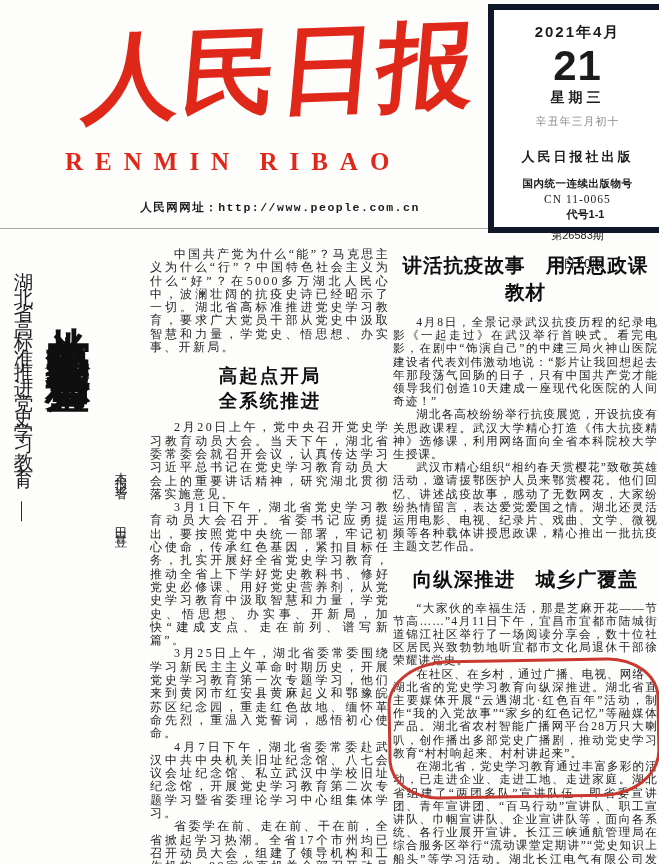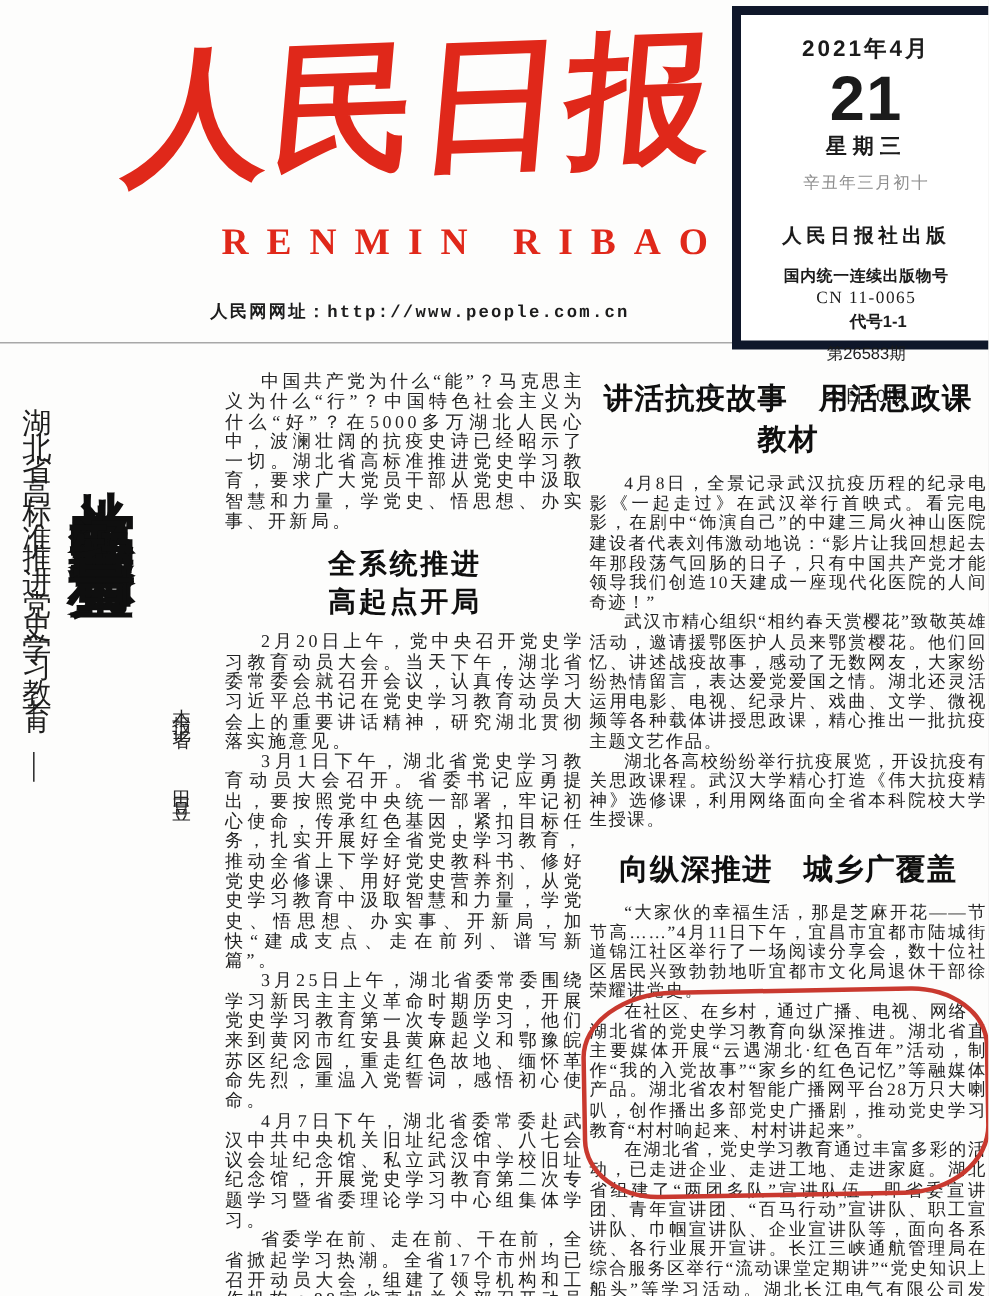--- a/index.html
+++ b/index.html
@@ -2,21 +2,21 @@
 <html><head>
 <meta charset="utf-8">
 <style>
   html,body{margin:0;padding:0;background:#eee;}
   .page{position:relative;width:659px;height:864px;margin:0 auto;background:#fdfdfc;
         overflow:hidden;font-family:"Liberation Serif",serif;color:#222;}
   
   .logo{position:absolute;left:78px;top:2px;width:404px;height:145px;text-align:center;
         font-family:"Liberation Serif",serif;font-weight:900;font-size:96px;line-height:140px;
         letter-spacing:2px;transform:rotate(-2deg) skewX(-7deg);white-space:nowrap;}
-  .logo-latin{position:absolute;left:80px;top:148px;width:404px;text-align:right;
+  .logo-latin{position:absolute;left:65px;top:148px;width:404px;text-align:left;
         font-family:"Liberation Serif",serif;font-weight:700;font-size:25px;letter-spacing:12px;
         white-space:nowrap;}
   .site-line{position:absolute;left:78px;top:200px;width:404px;text-align:center;
         font-family:Liberation Mono, monospace;font-weight:700;font-size:11.5px;
         letter-spacing:1.5px;color:#1c1c1c;}
   .masthead-rule{position:absolute;left:0;top:228px;width:659px;height:0;
         border-top:1px solid #a8a8a8;}
   
   .date-box{position:absolute;left:488px;top:4px;width:167px;height:217px;
         border:6px solid #0f172a;background:#fff;text-align:center;
@@ -88,35 +88,35 @@
   </div>
 
   <div class="kicker">湖北省高标准推进党史学习教育——</div>
   <div class="v-headline">从党史中汲取智慧和力量</div>
   <div class="byline role">本报记者</div>
   <div class="byline name">田豆豆</div>
 
   <div class="col col-mid">
     <p>中国共产党为什么“能”？马克思主义为什么“行”？中国特色社会主义为什么“好”？在5000多万湖北人民心中，波澜壮阔的抗疫史诗已经昭示了一切。湖北省高标准推进党史学习教育，要求广大党员干部从党史中汲取智慧和力量，学党史、悟思想、办实事、开新局。</p>
     <div class="mid-heading">
+      <div>高起点开局</div>
       <div>全系统推进</div>
-      <div>高起点开局</div>
     </div>
     <p>2月20日上午，党中央召开党史学习教育动员大会。当天下午，湖北省委常委会就召开会议，认真传达学习习近平总书记在党史学习教育动员大会上的重要讲话精神，研究湖北贯彻落实施意见。</p>
     <p>3月1日下午，湖北省党史学习教育动员大会召开。省委书记应勇提出，要按照党中央统一部署，牢记初心使命，传承红色基因，紧扣目标任务，扎实开展好全省党史学习教育，推动全省上下学好党史教科书、修好党史必修课、用好党史营养剂，从党史学习教育中汲取智慧和力量，学党史、悟思想、办实事、开新局，加快“建成支点、走在前列、谱写新篇”。</p>
     <p>3月25日上午，湖北省委常委围绕学习新民主主义革命时期历史，开展党史学习教育第一次专题学习，他们来到黄冈市红安县黄麻起义和鄂豫皖苏区纪念园，重走红色故地、缅怀革命先烈，重温入党誓词，感悟初心使命。</p>
     <p>4月7日下午，湖北省委常委赴武汉中共中央机关旧址纪念馆、八七会议会址纪念馆、私立武汉中学校旧址纪念馆，开展党史学习教育第二次专题学习暨省委理论学习中心组集体学习。</p>
     <p>省委学在前、走在前、干在前，全省掀起学习热潮。全省17个市州均已召开动员大会，组建了领导机构和工作机构；88家省直机关全部召开动员大会，128家高等学校和18家省属国有企业相继召开动员会。各地各部门结合实际创造性开展党史学习教育，形式多样，亮点纷呈。</p>
   </div>
 
   <div class="col col-right">
     <div class="right-heading first">讲活抗疫故事　用活思政课教材</div>
     <p>4月8日，全景记录武汉抗疫历程的纪录电影《一起走过》在武汉举行首映式。看完电影，在剧中“饰演自己”的中建三局火神山医院建设者代表刘伟激动地说：“影片让我回想起去年那段荡气回肠的日子，只有中国共产党才能领导我们创造10天建成一座现代化医院的人间奇迹！”</p>
+    <p>湖北各高校纷纷举行抗疫展览，开设抗疫有关思政课程。武汉大学精心打造《伟大抗疫精神》选修课，利用网络面向全省本科院校大学生授课。</p>
     <p>武汉市精心组织“相约春天赏樱花”致敬英雄活动，邀请援鄂医护人员来鄂赏樱花。他们回忆、讲述战疫故事，感动了无数网友，大家纷纷热情留言，表达爱党爱国之情。湖北还灵活运用电影、电视、纪录片、戏曲、文学、微视频等各种载体讲授思政课，精心推出一批抗疫主题文艺作品。</p>
-    <p>湖北各高校纷纷举行抗疫展览，开设抗疫有关思政课程。武汉大学精心打造《伟大抗疫精神》选修课，利用网络面向全省本科院校大学生授课。</p>
     <div class="right-heading second">向纵深推进　城乡广覆盖</div>
     <p>“大家伙的幸福生活，那是芝麻开花——节节高……”4月11日下午，宜昌市宜都市陆城街道锦江社区举行了一场阅读分享会，数十位社区居民兴致勃勃地听宜都市文化局退休干部徐荣耀讲党史。</p>
     <p>在社区、在乡村，通过广播、电视、网络，湖北省的党史学习教育向纵深推进。湖北省直主要媒体开展“云遇湖北·红色百年”活动，制作“我的入党故事”“家乡的红色记忆”等融媒体产品。湖北省农村智能广播网平台28万只大喇叭，创作播出多部党史广播剧，推动党史学习教育“村村响起来、村村讲起来”。</p>
     <p>在湖北省，党史学习教育通过丰富多彩的活动，已走进企业、走进工地、走进家庭。湖北省组建了“两团多队”宣讲队伍，即省委宣讲团、青年宣讲团、“百马行动”宣讲队、职工宣讲队、巾帼宣讲队、企业宣讲队等，面向各系统、各行业展开宣讲。长江三峡通航管理局在综合服务区举行“流动课堂定期讲”“党史知识上船头”等学习活动。湖北长江电气有限公司发动“大手拉小手”，举行“长电宝宝红色作品展”，以家长指导孩子创作红色绘画作品为抓手，带动良好家风建设。十堰市开展走访先烈后辈、寻访“红色家谱”活动。目前，已收集整理红色家风故事100多个，并确定为党史学习教育的地方教材。</p>
   </div>
 
   <div class="annotation-circle" style="border-color: rgb(201, 57, 47);"></div>
 
 </div>
 

